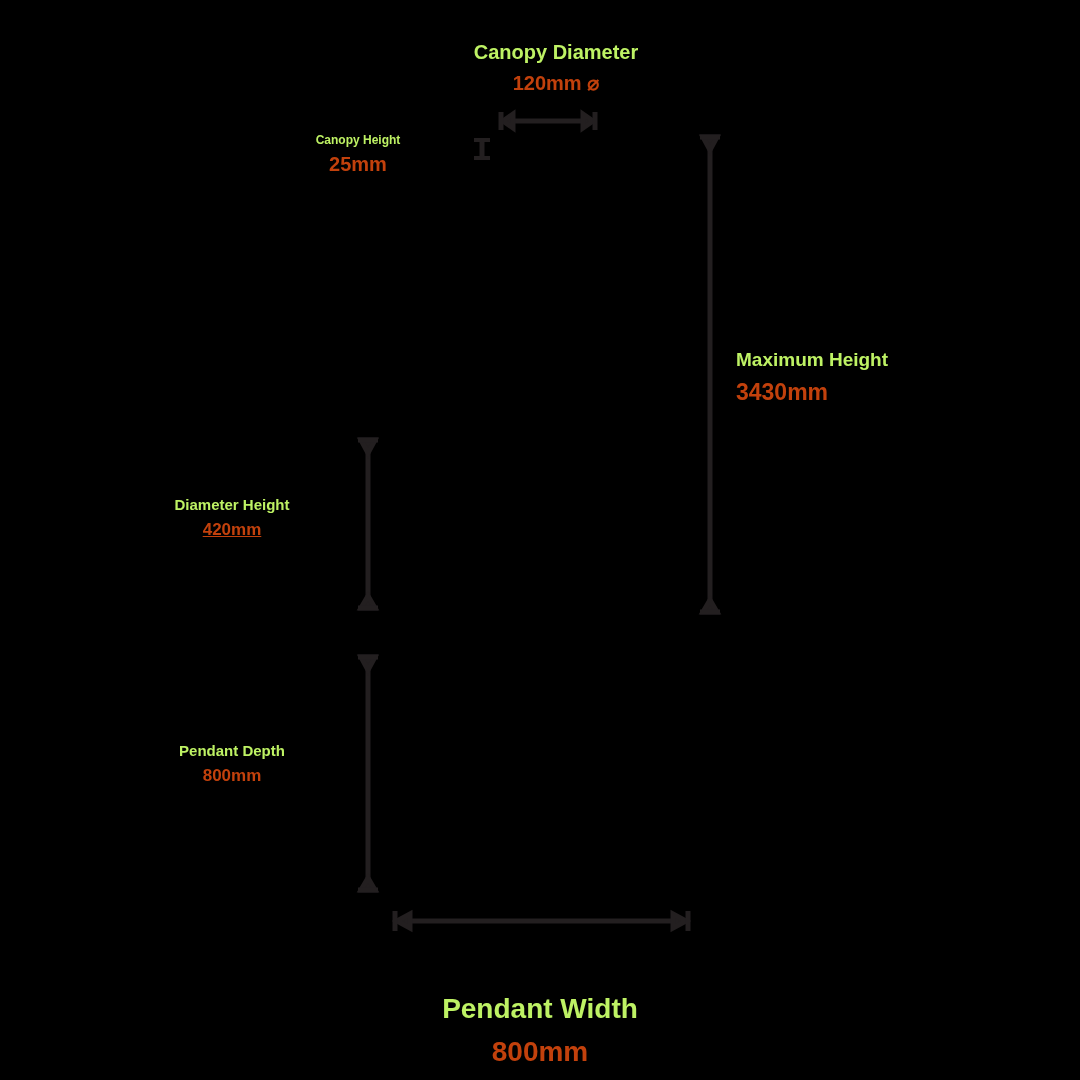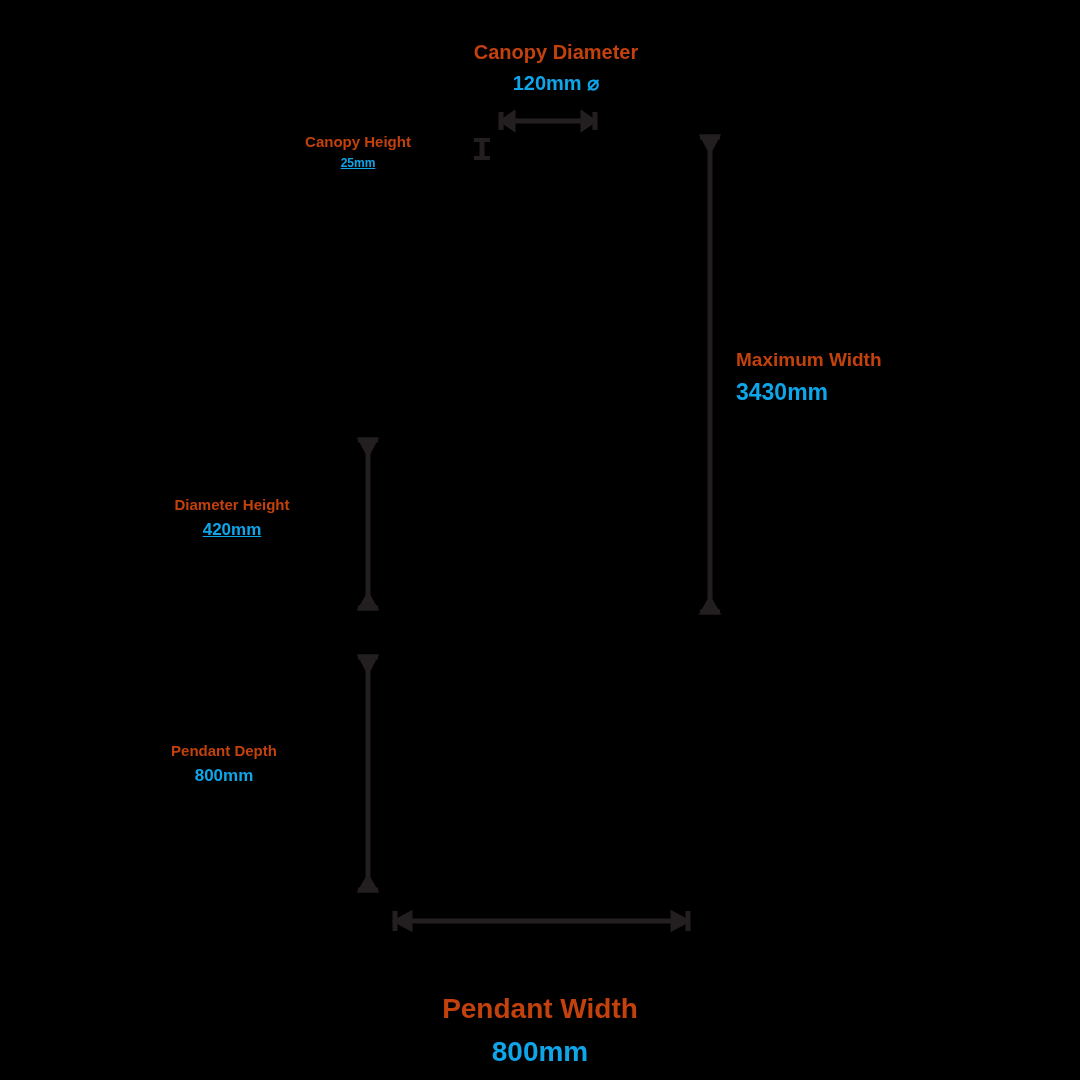--- a/index.html
+++ b/index.html
@@ -16,67 +16,67 @@
     overflow: hidden;
   }
   .dim-label {
     position: absolute;
     text-align: center;
     line-height: 1.25;
     white-space: nowrap;
   }
   .dim-name {
     display: block;
-    color: #c2410c;
+    color: #bef264;
     font-weight: bold;
   }
   .dim-value {
     display: block;
-    color: #0ea5e9;
+    color: #c2410c;
     font-weight: bold;
   }
 
   
   #label-canopy-diameter {
     left: 356px;
     top: 40px;
     width: 400px;
   }
   #label-canopy-diameter .dim-name { font-size: 20px; }
   #label-canopy-diameter .dim-value { font-size: 20px; margin-top: 6px; }
 
   #label-canopy-height {
     left: 258px;
     top: 133px;
     width: 200px;
     text-align: center;
   }
-  #label-canopy-height .dim-name { font-size: 15px; }
-  #label-canopy-height .dim-value { font-size: 12px; margin-top: 4px; text-decoration: underline; }
+  #label-canopy-height .dim-name { font-size: 12px; }
+  #label-canopy-height .dim-value { font-size: 20px; margin-top: 4px; }
 
   #label-maximum-height {
     left: 736px;
     top: 348px;
     width: 300px;
     text-align: left;
   }
   #label-maximum-height .dim-name { font-size: 19px; }
   #label-maximum-height .dim-value { font-size: 23px; margin-top: 6px; }
 
   #label-pendant-height {
     left: 132px;
     top: 496px;
     width: 200px;
     text-align: center;
   }
   #label-pendant-height .dim-name { font-size: 15px; }
   #label-pendant-height .dim-value { font-size: 17px; margin-top: 4px; text-decoration: underline; }
 
   #label-pendant-depth {
-    left: 124px;
+    left: 132px;
     top: 742px;
     width: 200px;
     text-align: center;
   }
   #label-pendant-depth .dim-name { font-size: 15px; }
   #label-pendant-depth .dim-value { font-size: 17px; margin-top: 4px; }
 
   #label-pendant-width {
     left: 340px;
     top: 958px;
@@ -155,21 +155,21 @@
     <span class="dim-name">Canopy Diameter</span>
     <span class="dim-value">120mm ⌀</span>
   </div>
 
   <div class="dim-label" id="label-canopy-height">
     <span class="dim-name">Canopy Height</span>
     <span class="dim-value">25mm</span>
   </div>
 
   <div class="dim-label" id="label-maximum-height">
-    <span class="dim-name">Maximum Width</span>
+    <span class="dim-name">Maximum Height</span>
     <span class="dim-value">3430mm</span>
   </div>
 
   <div class="dim-label" id="label-pendant-height">
     <span class="dim-name">Diameter Height</span>
     <span class="dim-value">420mm</span>
   </div>
 
   <div class="dim-label" id="label-pendant-depth">
     <span class="dim-name">Pendant Depth</span>

